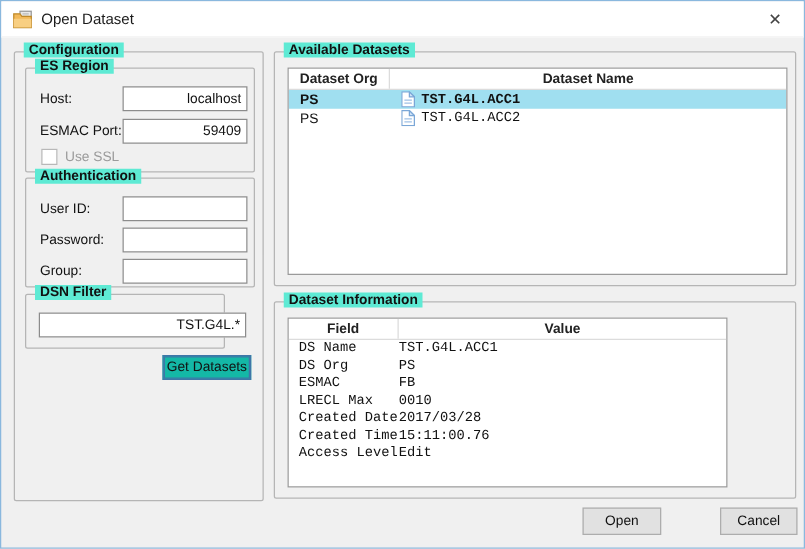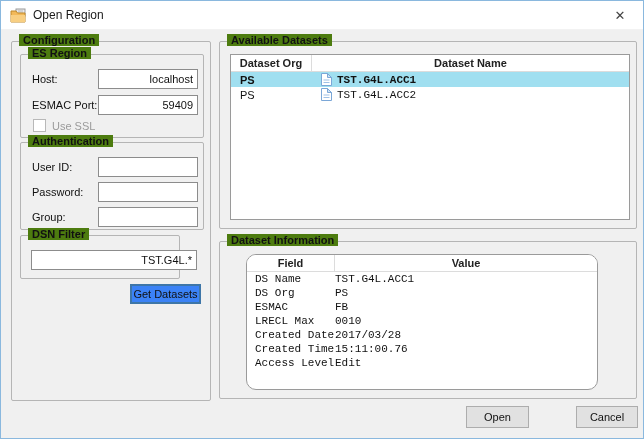--- a/index.html
+++ b/index.html
@@ -18,40 +18,40 @@
   .title { position:absolute; left:32px; top:0; line-height:29px; font-size:12px; color:#1a1a1a; }
   .close-btn {
     position:absolute; right:0; top:0; width:46px; height:29px;
     display:flex; align-items:center; justify-content:center;
     font-size:13px; color:#444; cursor:default;
   }
   .groupbox {
     position:absolute; border:1px solid #b5b5b5; border-radius:2px;
   }
   .gb-title {
-    position:absolute; top:-8px; left:7px; background:#4d7c0f;
+    position:absolute; top:-8px; left:7px; background:#5eead4;
     padding:0 4px; font-size:11px; font-weight:bold; color:#111; white-space:nowrap;
   }
   .lbl { position:absolute; font-size:11px; color:#111; white-space:nowrap; }
   .txt {
     position:absolute; height:20px; background:#fff; border:1px solid #8c8c8c;
     font-family:"Liberation Sans","DejaVu Sans",sans-serif;
     font-size:11px; padding:0 4px; color:#111; outline:none;text-align:right;
   }
   .checkbox {
     position:absolute; width:13px; height:13px; background:#fff;
     border:1px solid #b8b8b8;
   }
   .lbl-disabled { color:#9b9b9b; }
   .btn {
     position:absolute; background:#e1e1e1; border:1px solid #adadad;
     font-family:"Liberation Sans","DejaVu Sans",sans-serif;
     font-size:11px; color:#111; text-align:center; cursor:default;
   }
-  .btn-default { border:1px solid #3e76a8; box-shadow:inset 0 0 0 1px #3e76a8; background:#3b82f6; }
+  .btn-default { border:1px solid #3e76a8; box-shadow:inset 0 0 0 1px #3e76a8; background:#14b8a6; }
   .listview {
     position:absolute; background:#fff; border:1px solid #9a9a9a; overflow:hidden;
   }
   .lv-header { display:flex; height:17px; border-bottom:1px solid #dcdcdc; background:#fff; }
   .lv-hcell { font-size:11px; line-height:16px; text-align:center; color:#222;font-weight:bold; }
   .lv-hcell.c1 { width:81px; border-right:1px solid #dcdcdc; }
   .lv-hcell.c2 { flex:1; }
   .lv-row { display:flex; align-items:center; height:15px; font-size:11px; color:#111; }
   .lv-row.selected { background:#a0dff0; font-weight:bold; }
   .cell-org { width:81px; padding-left:9px; }
@@ -69,21 +69,21 @@
   <div class="titlebar">
     <span class="app-icon">
       <svg width="17" height="17" viewBox="0 0 17 17">
         <rect x="6" y="2" width="9" height="7" fill="#e9e9e9" stroke="#9a9a9a" stroke-width="1"></rect>
         <line x1="8" y1="4" x2="13" y2="4" stroke="#bbb" stroke-width="1"></line>
         <line x1="8" y1="6" x2="13" y2="6" stroke="#bbb" stroke-width="1"></line>
         <path d="M1 4 h5 l1.5 2 H15 v9 H1 z" fill="#f2b95a" stroke="#c08a2a" stroke-width="1"></path>
         <path d="M1 8 h14 v7 H1 z" fill="#f8cf82"></path>
       </svg>
     </span>
-    <span class="title">Open Region</span>
+    <span class="title">Open Dataset</span>
     <div class="close-btn">
       <span>✕</span>
     </div>
   </div>
 
   <div class="groupbox" style="left:10px; top:40px; width:200px; height:360px;">
     <span class="gb-title">Configuration</span>
 
     <div class="groupbox" style="left:8px; top:12px; width:184px; height:84px;">
       <span class="gb-title">ES Region</span>
@@ -142,21 +142,21 @@
             <line x1="2.5" y1="9.5" x2="8.5" y2="9.5" stroke="#9fc1e6" stroke-width="1"></line>
           </svg>
         </span>
         <span class="mono">TST.G4L.ACC2</span>
       </div>
     </div>
   </div>
 
   <div class="groupbox" style="left:218px; top:240px; width:418px; height:158px;">
     <span class="gb-title">Dataset Information</span>
-    <div class="listview" style="left:26px; top:12px; width:352px; height:136px;border-radius:10px;">
+    <div class="listview" style="left:10px; top:12px; width:352px; height:136px;">
       <div class="lv-header">
         <div class="lv-hcell c1" style="width:88px;">Field</div>
         <div class="lv-hcell c2">Value</div>
       </div>
       <div class="info-row">
         <span class="cell-field">DS Name</span>
         <span class="cell-value">TST.G4L.ACC1</span>
       </div>
       <div class="info-row">
         <span class="cell-field">DS Org</span>

